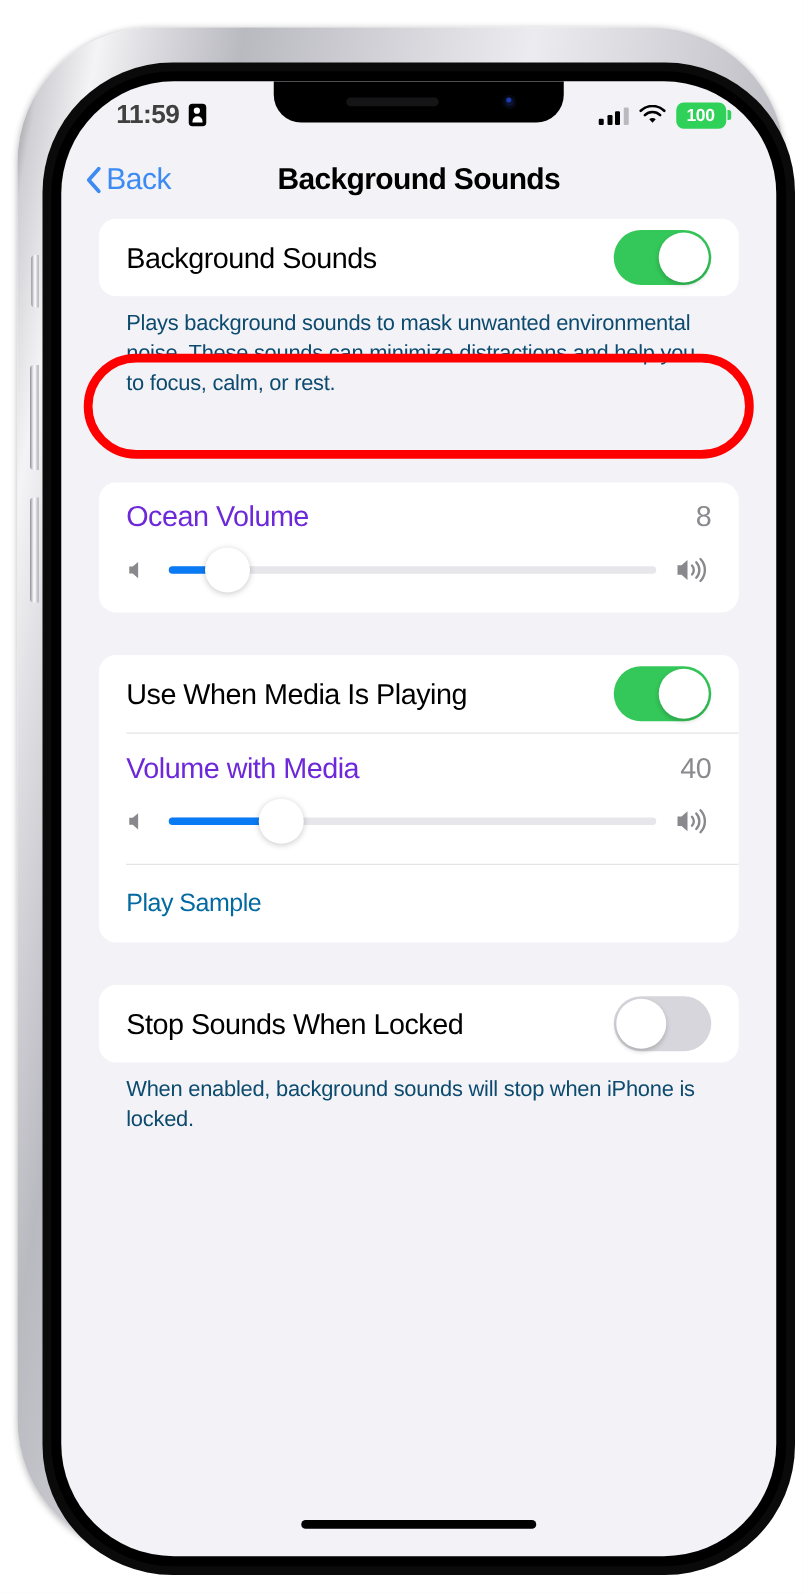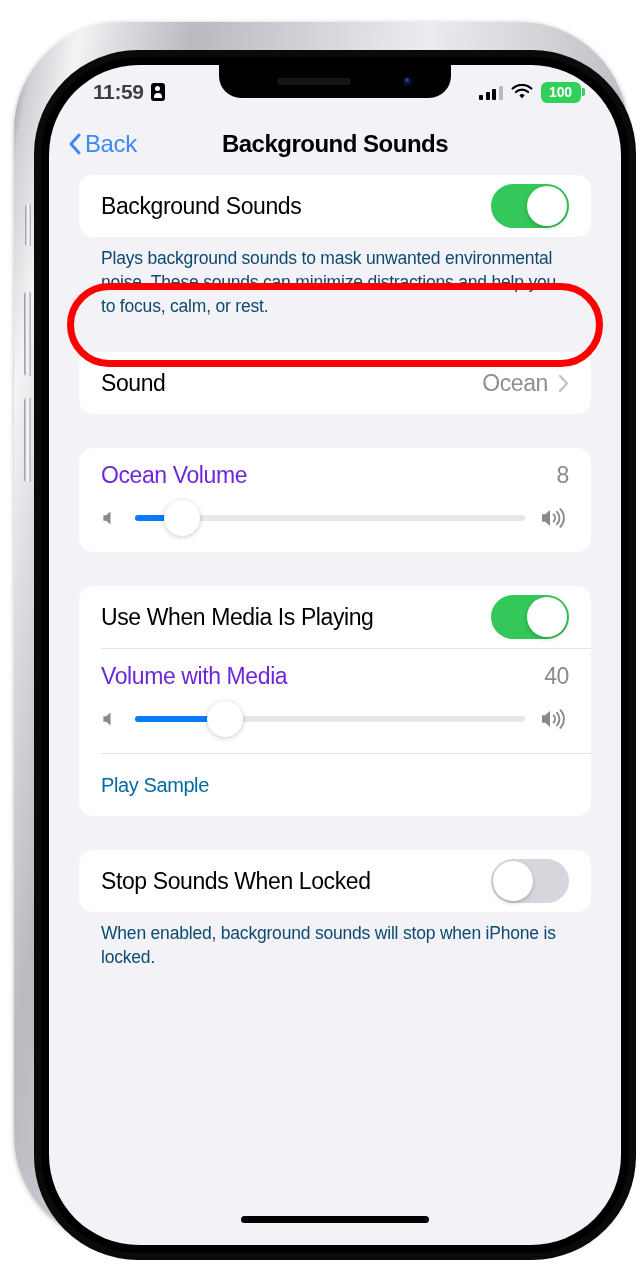--- a/index.html
+++ b/index.html
@@ -480,31 +480,20 @@
             <span class="row-label">Background Sounds</span>
             <span class="toggle on">
               <span class="knob"></span>
             </span>
           </div>
         </div>
         <div class="footnote">Plays background sounds to mask unwanted environmental noise. These sounds can minimize distractions and help you to focus, calm, or rest.</div>
 
         <div class="gap-lg"></div>
 
-        <div class="card">
-          <div class="row">
-            <span class="row-label">Sound</span>
-            <span class="row-right">
-              <span class="row-value">Ocean</span>
-              <svg class="chev-right" viewBox="0 0 11 19">
-                <path d="M2 2l7 7.5L2 17" stroke="#c3c3c7" stroke-width="2.4" fill="none" stroke-linecap="round" stroke-linejoin="round"></path>
-              </svg>
-            </span>
-          </div>
-        </div>
 
         <div class="gap-lg"></div>
 
         <div class="card">
           <div class="slider-block">
             <div class="slider-head">
               <span class="slider-title">Ocean Volume</span>
               <span class="slider-val">8</span>
             </div>
             <div class="slider-row">

